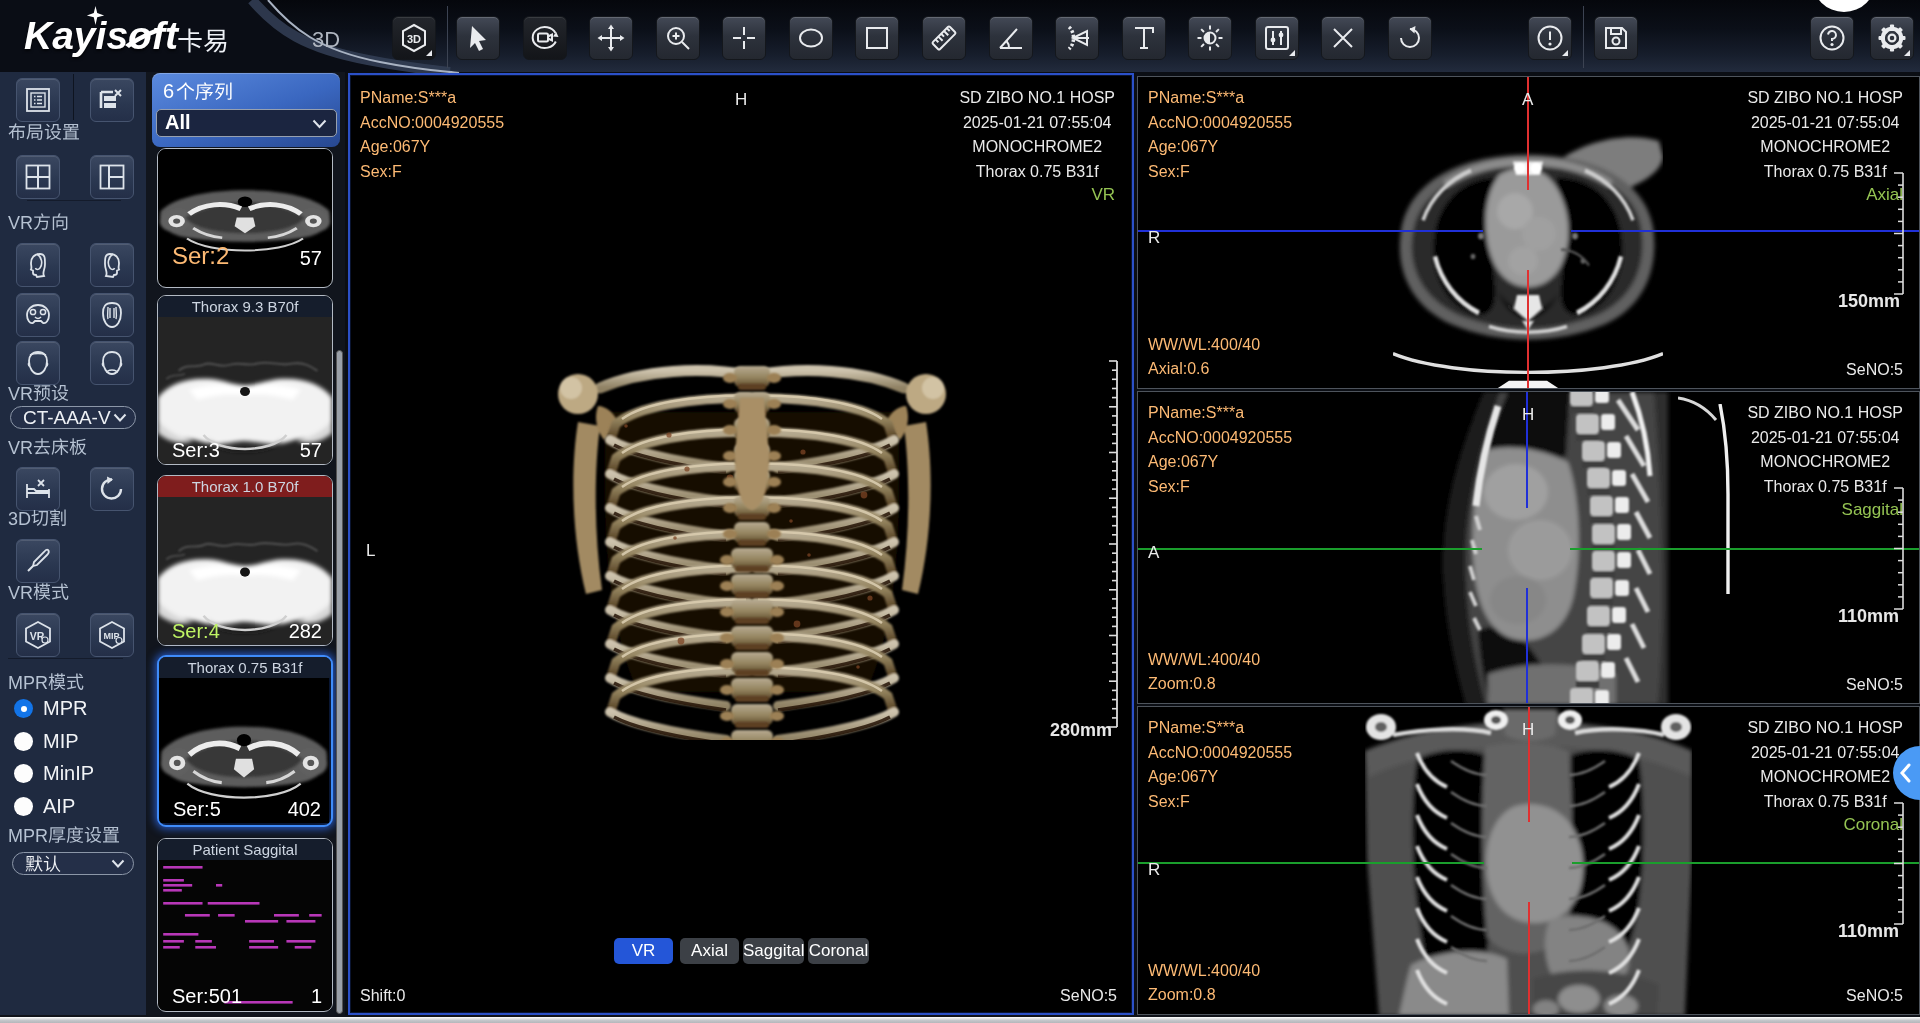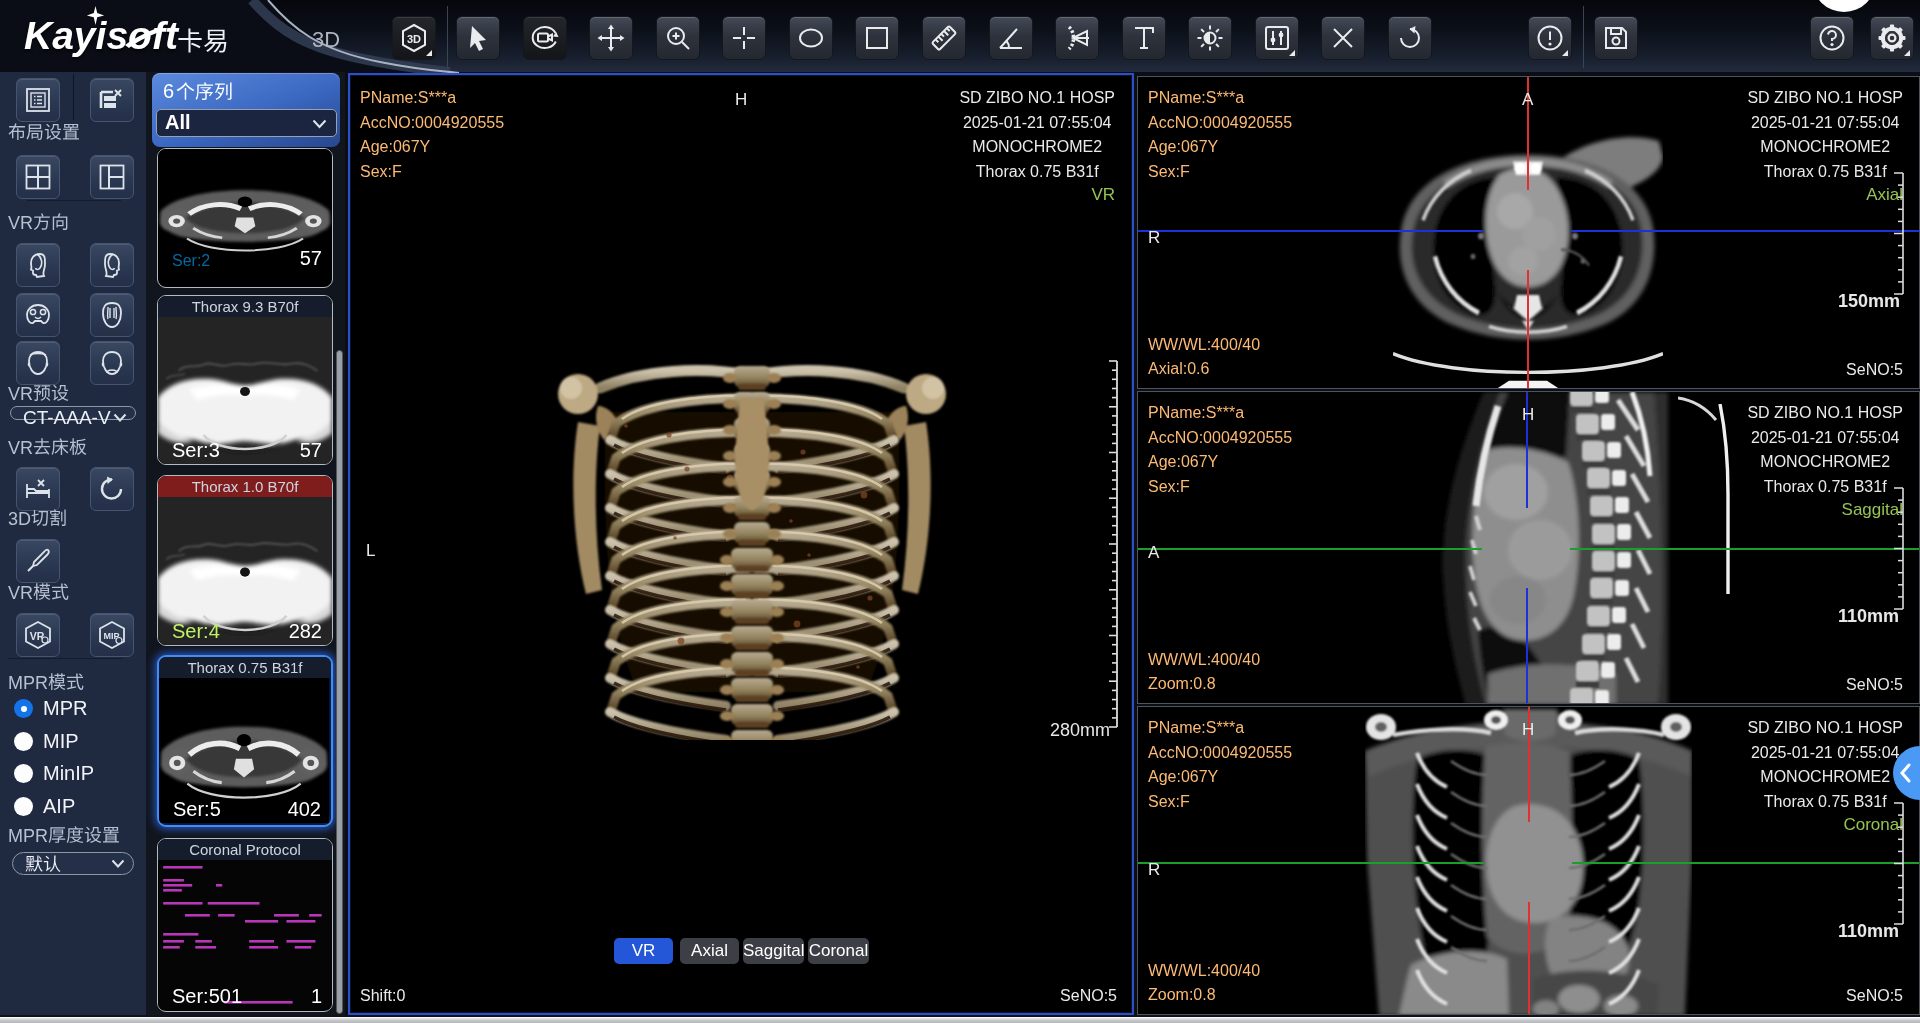--- a/index.html
+++ b/index.html
@@ -269,21 +269,21 @@
       <svg width="28" height="28" viewBox="0 0 28 28">
         <path d="M14 3 C8 3 5 7 5 12 C5 19 9 25 14 25 C19 25 23 19 23 12 C23 7 20 3 14 3 Z" stroke="#dde3ea" fill="none" stroke-width="1.8"></path>
         <path d="M5 14 C4.2 14 4.2 17 5.5 17 M23 14 C23.8 14 23.8 17 22.5 17" stroke="#dde3ea" stroke-width="1.5" fill="none"></path>
         <path d="M9 24 C9 20 19 20 19 24" fill="none" stroke="#dde3ea" stroke-width="1.5"></path>
       </svg>
     </div>
     <div class="abs" style="left:8px;top:384px;color:#b6c2d2;font-size:18px">VR<svg width="38" height="22" viewBox="0 0 38 22" style="vertical-align:top">
         <path transform="translate(0.0,15.48) scale(0.01800,-0.01800)" fill="#b6c2d2" d="M670 495V295C670 192 647 57 410 -21C427 -35 447 -60 456 -75C710 18 741 168 741 294V495ZM725 88C788 38 869 -34 908 -79L960 -26C920 17 837 86 775 134ZM88 608C149 567 227 512 282 470H38V403H203V10C203 -3 199 -6 184 -7C170 -7 124 -7 72 -6C83 -27 93 -57 96 -78C165 -78 210 -77 238 -65C267 -53 275 -32 275 8V403H382C364 349 344 294 326 256L383 241C410 295 441 383 467 460L420 473L409 470H341L361 496C338 514 306 538 270 562C329 615 394 692 437 764L391 796L378 792H59V725H328C297 680 256 631 218 598L129 656ZM500 628V152H570V559H846V154H919V628H724L759 728H959V796H464V728H677C670 695 661 659 652 628Z"></path>
         <path transform="translate(18.0,15.48) scale(0.01800,-0.01800)" fill="#b6c2d2" d="M122 776C175 729 242 662 273 619L324 672C292 713 225 778 171 822ZM43 526V454H184V95C184 49 153 16 134 4C148 -11 168 -42 175 -60C190 -40 217 -20 395 112C386 127 374 155 368 175L257 94V526ZM491 804V693C491 619 469 536 337 476C351 464 377 435 386 420C530 489 562 597 562 691V734H739V573C739 497 753 469 823 469C834 469 883 469 898 469C918 469 939 470 951 474C948 491 946 520 944 539C932 536 911 534 897 534C884 534 839 534 828 534C812 534 810 543 810 572V804ZM805 328C769 248 715 182 649 129C582 184 529 251 493 328ZM384 398V328H436L422 323C462 231 519 151 590 86C515 38 429 5 341 -15C355 -31 371 -61 377 -80C474 -54 566 -16 647 39C723 -17 814 -58 917 -83C926 -62 947 -32 963 -16C867 4 781 39 708 86C793 160 861 256 901 381L855 401L842 398Z"></path>
       </svg></div>
-    <div class="abs" style="left:10px;top:406px;width:126px;height:14px;border:1.5px solid #8c97a8;border-radius:12px;background:#242f48;color:#eef1f5;font-size:19px;line-height:21px;padding-left:12px">CT-AAA-V<svg style="position:absolute;right:8px;top:6px" width="14" height="10" viewBox="0 0 14 10">
+    <div class="abs" style="left:10px;top:406px;width:126px;height:23px;border:1.5px solid #8c97a8;border-radius:12px;background:#242f48;color:#eef1f5;font-size:19px;line-height:21px;padding-left:12px">CT-AAA-V<svg style="position:absolute;right:8px;top:6px" width="14" height="10" viewBox="0 0 14 10">
         <path d="M1.5 1.5 L7 7.5 L12.5 1.5" fill="none" stroke="#dfe4ec" stroke-width="2"></path>
       </svg></div>
     <div class="abs" style="left:8px;top:438px;color:#b6c2d2;font-size:18px">VR<svg width="56" height="22" viewBox="0 0 56 22" style="vertical-align:top">
         <path transform="translate(0.0,15.48) scale(0.01800,-0.01800)" fill="#b6c2d2" d="M145 -46C184 -30 240 -27 785 16C805 -15 822 -44 834 -70L906 -31C860 57 763 190 672 289L605 257C651 206 699 144 741 84L245 48C320 131 397 235 463 344H951V419H539V608H877V683H539V841H460V683H130V608H460V419H53V344H370C306 231 221 123 194 93C164 57 141 34 119 29C129 8 141 -30 145 -46Z"></path>
         <path transform="translate(18.0,15.48) scale(0.01800,-0.01800)" fill="#b6c2d2" d="M544 607V455H240V384H507C436 249 313 118 192 52C210 39 233 12 246 -7C356 61 467 180 544 313V-80H619V313C698 188 809 70 913 3C925 23 950 50 968 64C851 129 726 257 650 384H941V455H619V607ZM467 825C488 790 509 746 524 710H118V453C118 309 111 107 32 -36C50 -43 83 -66 97 -77C179 74 193 299 193 452V639H950V710H612C598 748 570 804 544 845Z"></path>
         <path transform="translate(36.0,15.48) scale(0.01800,-0.01800)" fill="#b6c2d2" d="M197 840V647H58V577H191C159 439 97 278 32 197C45 179 63 145 71 125C117 193 163 305 197 421V-79H267V456C294 405 326 342 339 309L385 366C368 396 292 512 267 546V577H387V647H267V840ZM879 821C778 779 585 755 428 746V502C428 343 418 118 306 -40C323 -48 354 -70 368 -82C477 75 499 309 501 476H531C561 351 604 238 664 144C600 70 524 16 440 -19C456 -33 476 -62 486 -80C569 -41 644 12 708 82C764 11 833 -45 915 -82C927 -62 950 -32 967 -18C883 15 813 70 756 141C829 241 883 370 911 533L864 547L851 544H501V685C651 695 823 718 929 761ZM827 476C802 370 762 280 710 204C661 283 624 376 598 476Z"></path>
       </svg></div>
     <div class="sb-btn" style="left:16px;top:467px">
       <svg width="28" height="26" viewBox="0 0 28 26">
         <path d="M3 8 L3 22 M3 17 L25 17 M25 13 L25 22 M3 13 L10 13 L12 15 L25 15" stroke="#dde3ea" stroke-width="1.8" fill="none"></path>
@@ -387,21 +387,21 @@
 <path d="M88 68 C 104 60 124 62 138 74" stroke="#ececec" stroke-width="5.5" fill="none"></path>
 <path d="M76 78 L 92 78 L 94 88 L 84 96 L 74 88 Z" fill="#e0e0e0"></path>
 <ellipse cx="18" cy="82" rx="8" ry="7" fill="#e4e4e4"></ellipse>
             <ellipse cx="18" cy="82" rx="3.4" ry="3" fill="#555"></ellipse>
 <ellipse cx="150" cy="82" rx="8" ry="7" fill="#e4e4e4"></ellipse>
             <ellipse cx="150" cy="82" rx="3.4" ry="3" fill="#555"></ellipse>
 <path d="M34 90 C 42 96 52 100 62 101" stroke="#d6d6d6" stroke-width="3" fill="none"></path>
 <path d="M134 90 C 126 96 116 100 106 101" stroke="#d6d6d6" stroke-width="3" fill="none"></path>
 </g>
 <path d="M28 102 C 50 120 118 120 140 102" fill="none" stroke="#cfcfcf" stroke-width="2.2"></path>
-</svg><div style="position:absolute;left:14px;bottom:6px;color:#0369a1;font-size:16px">Ser:2</div><div style="position:absolute;right:10px;bottom:6px;color:#fff;font-size:20px">57</div></div>
+</svg><div style="position:absolute;left:14px;bottom:6px;color:#fdba74;font-size:24px">Ser:2</div><div style="position:absolute;right:10px;bottom:6px;color:#fff;font-size:20px">57</div></div>
     </div>
     <div class="abs" style="left:157px;top:295px;width:176px;height:170px;border:1px solid #b3bac4;border-radius:9px;background:#000;overflow:hidden">
       <div style="height:21px;background:#151d2c;color:#cdd5e1;font-size:15px;text-align:center;line-height:21px;overflow:hidden">Thorax 9.3 B70f</div>
       <div style="position:relative"><svg width="174" height="147" viewBox="0 0 168 142" preserveAspectRatio="none">
 <defs>
             <filter id="bba1" x="-30%" y="-30%" width="160%" height="160%">
               <feGaussianBlur stdDeviation="1.8"></feGaussianBlur>
             </filter>
 <filter id="bbc1" x="-30%" y="-30%" width="160%" height="160%">
               <feGaussianBlur stdDeviation="0.8"></feGaussianBlur>
@@ -477,21 +477,21 @@
             <ellipse cx="18" cy="82" rx="3.4" ry="3" fill="#555"></ellipse>
 <ellipse cx="150" cy="82" rx="8" ry="7" fill="#e4e4e4"></ellipse>
             <ellipse cx="150" cy="82" rx="3.4" ry="3" fill="#555"></ellipse>
 <path d="M34 90 C 42 96 52 100 62 101" stroke="#d6d6d6" stroke-width="3" fill="none"></path>
 <path d="M134 90 C 126 96 116 100 106 101" stroke="#d6d6d6" stroke-width="3" fill="none"></path>
 </g>
 <path d="M28 102 C 50 120 118 120 140 102" fill="none" stroke="#cfcfcf" stroke-width="2.2"></path>
 </svg><div style="position:absolute;left:14px;bottom:6px;color:#fff;font-size:20px">Ser:5</div><div style="position:absolute;right:10px;bottom:6px;color:#fff;font-size:20px">402</div></div>
     </div>
     <div class="abs" style="left:157px;top:838px;width:176px;height:174px;border:1px solid #b3bac4;border-radius:9px;background:#000;overflow:hidden">
-      <div style="height:21px;background:#151d2c;color:#cdd5e1;font-size:15px;text-align:center;line-height:21px;overflow:hidden">Coronal Protocol</div>
+      <div style="height:21px;background:#151d2c;color:#cdd5e1;font-size:15px;text-align:center;line-height:21px;overflow:hidden">Patient Saggital</div>
       <div style="position:relative"><svg width="174" height="150" viewBox="0 0 168 150" preserveAspectRatio="none">
           <rect width="168" height="150" fill="#050505"></rect>
           <rect x="5" y="6" width="38" height="2.6" fill="#b837b8"></rect>
           <rect x="5" y="19" width="20" height="2.6" fill="#b837b8"></rect>
           <rect x="5" y="24" width="28" height="2.6" fill="#b837b8"></rect>
           <rect x="56" y="24" width="6" height="2.6" fill="#b837b8"></rect>
           <rect x="5" y="29" width="18" height="2.6" fill="#b837b8"></rect>
           <rect x="5" y="42" width="38" height="2.6" fill="#b837b8"></rect>
           <rect x="48" y="42" width="50" height="2.6" fill="#b837b8"></rect>
           <rect x="26" y="54" width="24" height="2.6" fill="#b837b8"></rect>
@@ -746,21 +746,21 @@
         <line x1="-5" y1="292.8" x2="0" y2="292.8" stroke="#ddd" stroke-width="1.6"></line>
         <line x1="-5" y1="301.9" x2="0" y2="301.9" stroke="#ddd" stroke-width="1.6"></line>
         <line x1="-5" y1="311.1" x2="0" y2="311.1" stroke="#ddd" stroke-width="1.6"></line>
         <line x1="-8" y1="320.2" x2="0" y2="320.2" stroke="#ddd" stroke-width="1.6"></line>
         <line x1="-5" y1="329.4" x2="0" y2="329.4" stroke="#ddd" stroke-width="1.6"></line>
         <line x1="-5" y1="338.6" x2="0" y2="338.6" stroke="#ddd" stroke-width="1.6"></line>
         <line x1="-5" y1="347.7" x2="0" y2="347.7" stroke="#ddd" stroke-width="1.6"></line>
         <line x1="-5" y1="356.9" x2="0" y2="356.9" stroke="#ddd" stroke-width="1.6"></line>
         <line x1="-8" y1="366.0" x2="0" y2="366.0" stroke="#ddd" stroke-width="1.6"></line>
       </svg>
-      <div class="abs" style="left:700px;top:645px;color:#e8e8e8;font-size:18px;font-weight:normal">280mm</div>
+      <div class="abs" style="left:700px;top:645px;color:#e8e8e8;font-size:18px;font-weight:bold">280mm</div>
       <div class="abs" style="left:264px;top:863px;width:59px;height:26px;background:#2456d8;border-radius:5px;color:#fff;font-size:17px;text-align:center;line-height:26px">VR</div>
 <div class="abs" style="left:330px;top:863px;width:59px;height:26px;background:#3c4046;border-radius:5px;color:#fff;font-size:17px;text-align:center;line-height:26px">Axial</div>
 <div class="abs" style="left:393px;top:863px;width:61px;height:26px;background:#3c4046;border-radius:5px;color:#fff;font-size:17px;text-align:center;line-height:26px">Saggital</div>
 <div class="abs" style="left:458px;top:863px;width:61px;height:26px;background:#3c4046;border-radius:5px;color:#fff;font-size:17px;text-align:center;line-height:26px">Coronal</div>
       <div class="abs" style="left:10px;top:912px;color:#eaeaea;font-size:16px">Shift:0</div>
       <div class="abs" style="right:15px;top:912px;color:#eaeaea;font-size:16px">SeNO:5</div>
     </div>
     <div class="view" style="left:1137px;top:76px;width:783px;height:313px">
       <div style="position:absolute;left:255px;top:46px"><svg width="270" height="285" viewBox="0 0 270 252" preserveAspectRatio="none">
 <defs>

